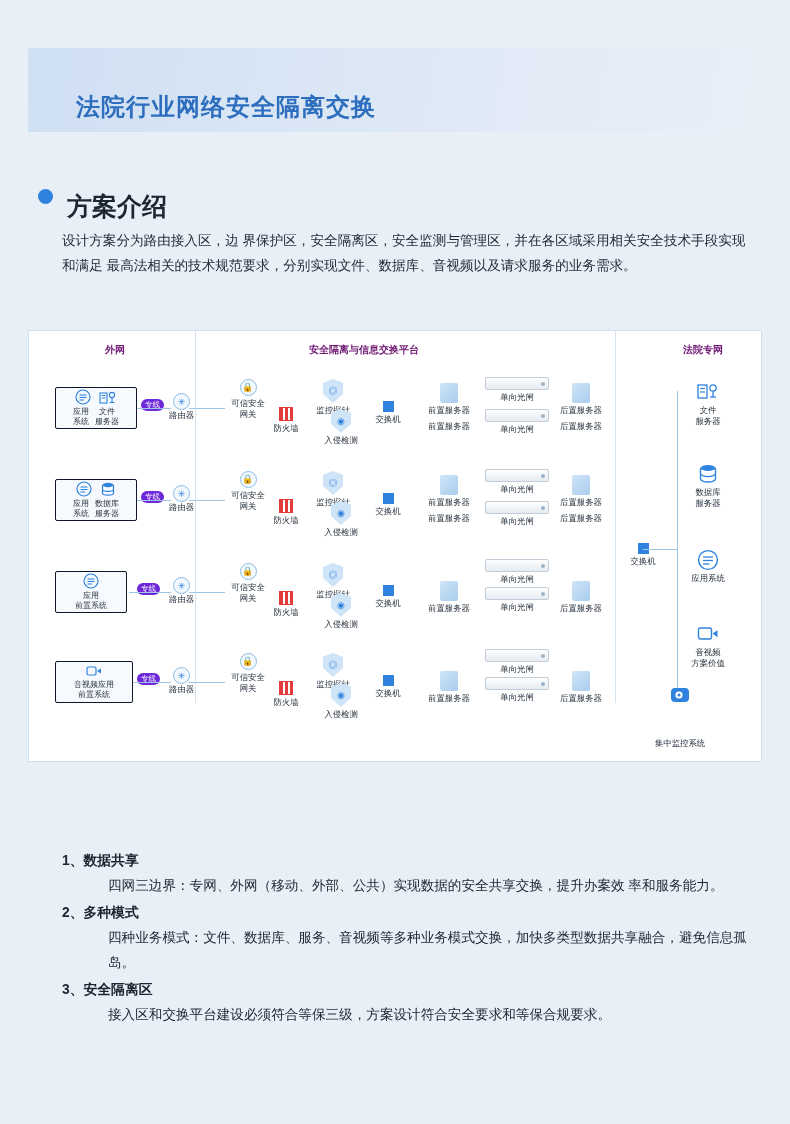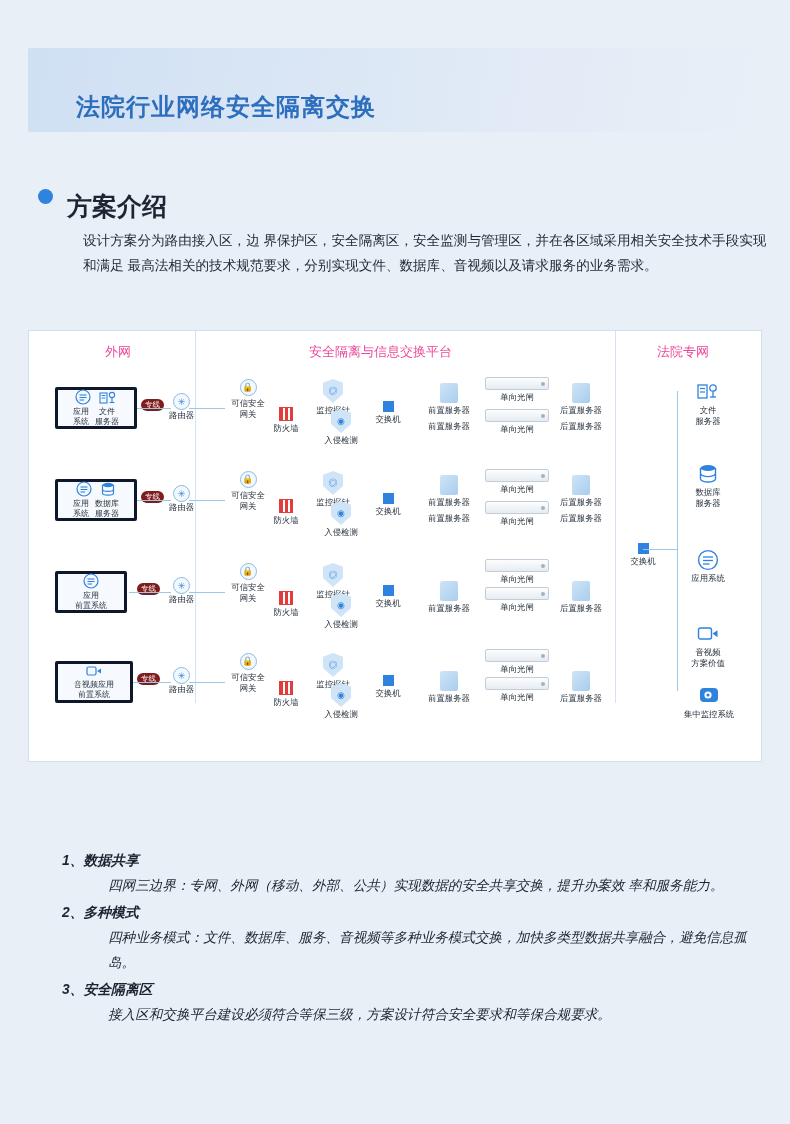--- a/index.html
+++ b/index.html
@@ -33,31 +33,30 @@
   .bullet {
     width: 15px; height: 15px; border-radius: 50%;
     background: #2f82dd; display:inline-block;
   }
   .sec-title { font-size: 25px; font-weight: bold; color: #1c2532; margin-top: 20px; }
   
   .intro {
     position: absolute; left: 62px; top: 228px; width: 690px;
     font-size: 13.6px; line-height: 25px; color: #1f2733;
     text-align: left;
-    margin-left: 21px;
   }
   
   .diagram {
     position: absolute; left: 28px; top: 330px;
     width: 734px; height: 432px;
     background: #ffffff;
     border: 1px solid #cfe0ef;
   }
   .dg-col-label {
-    position: absolute; font-size: 13px; font-weight: normal; color: #ec4899;
+    position: absolute; font-size: 10px; font-weight: bold; color: #701a75;
     top: 12px;
   }
   .vline {
     position: absolute; top: 0; width: 1px; height: 372px;
     background: #d3e3f0;
   }
   .zone-bar {
     position: absolute; bottom: 8px; left: 8px; right: 8px; height: 26px;
     display: flex;
   }
@@ -74,31 +73,31 @@
     font-size: 8.4px; color: #1f2a36; line-height: 11px; text-align: center;
   }
   .node .cap { margin-top: 2px; white-space: pre-line; }
   .ic {
     display:flex; align-items:center; justify-content:center;
     color: #2f82dd;
   }
   .sys-box {
     position: absolute;
     width: 72px; height: 42px;
-    border: 3px solid #0f172a; background: #f6fafe;
+    border: 1px solid #0f172a; background: #f6fafe;
     border-radius: 2px;
     display: flex; flex-direction: column; align-items:center; justify-content:center;
     font-size: 8px; color:#1f2a36; line-height: 10px; text-align:center;
   }
   .sys-box.wide { width: 82px; }
   .sys-row { display:flex; gap:8px; align-items:flex-end; }
   .sys-cap { display:flex; gap:6px; margin-top:2px; }
   .pill {
     position:absolute;
-    background:#7f1d1d; color:#fff; font-size:7.5px;
+    background:#6d28d9; color:#fff; font-size:7.5px;
     padding:1px 4px; border-radius:7px; white-space:nowrap;
   }
   .router {
     position:absolute; display:flex; flex-direction:column; align-items:center;
     font-size:8.4px; color:#1f2a36;
   }
   .circle-ic {
     width:17px;height:17px;border-radius:50%;
     border:1px solid #8bbbe4; background:#f1f8fe;
     display:flex;align-items:center;justify-content:center;
@@ -134,21 +133,21 @@
     position:absolute; display:flex; flex-direction:column; align-items:center;
     font-size:8.4px; color:#1f2a36; line-height:11px; text-align:center;
   }
   .rnode .glyph{
     width:26px;height:26px;display:flex;align-items:center;justify-content:center;
     color:#2f82dd;
   }
   
   .values {
     position: absolute; left: 62px; top: 848px; width: 690px;
-    font-size: 13.6px; line-height: 25px; font-style: italic;
+    font-size: 13.6px; line-height: 25px;
   }
   .v-item { margin-bottom: 2px; }
   .v-title { font-weight: bold; font-size: 13.8px; margin-left: 0; }
   .v-body { margin-left: 46px; }
   .v-num { display:inline-block; }
 </style>
 </head>
 <body>
 
 <div class="page">
@@ -164,21 +163,21 @@
 
   <div class="intro">设计方案分为路由接入区，边 界保护区，安全隔离区，安全监测与管理区，并在各区域采用相关安全技术手段实现和满足 最高法相关的技术规范要求，分别实现文件、数据库、音视频以及请求服务的业务需求。</div>
 
   <div class="diagram">
 
     <div class="vline" style="left:166px;"></div>
     <div class="vline" style="left:586px;"></div>
 
     <div class="dg-col-label" style="left:76px;">外网</div>
     <div class="dg-col-label" style="left:280px;">安全隔离与信息交换平台</div>
-    <div class="dg-col-label" style="left:628px;">法院专网</div>
+    <div class="dg-col-label" style="left:654px;">法院专网</div>
 
     <div class="sys-box wide" style="left:26px; top:56px;">
       <div class="sys-row">
         <div class="ic">
           <svg width="16" height="16" viewBox="0 0 16 16">
               <circle cx="8" cy="8" r="7" fill="none" stroke="#2f82dd" stroke-width="1.2"></circle>
               <line x1="4.5" y1="6" x2="11.5" y2="6" stroke="#2f82dd" stroke-width="1.1"></line>
               <line x1="4.5" y1="8.5" x2="11.5" y2="8.5" stroke="#2f82dd" stroke-width="1.1"></line>
               <line x1="4.5" y1="11" x2="9" y2="11" stroke="#2f82dd" stroke-width="1.1"></line>
             </svg>
@@ -497,21 +496,21 @@
     <div class="rnode" style="left:650px; top:290px; width:58px;">
       <div class="glyph">
         <svg width="22" height="18" viewBox="0 0 22 18">
             <rect x="1.5" y="3" width="13" height="11" rx="2" fill="none" stroke="#2f82dd" stroke-width="1.4"></rect>
             <path d="M15.5 8.5l5-3.2v7z" fill="#2f82dd"></path>
           </svg>
       </div>
       <div style="white-space:pre-line">音视频
 方案价值</div>
     </div>
-    <div class="rnode" style="left:636px; top:352px; width:88px;">
+    <div class="rnode" style="left:607px; top:352px; width:88px;gap:29px;">
       <div class="glyph">
         <svg width="22" height="20" viewBox="0 0 22 20">
             <rect x="2" y="2" width="18" height="14" rx="4" fill="#2f82dd"></rect>
             <circle cx="10" cy="9" r="3.6" fill="#ffffff"></circle>
             <circle cx="10" cy="9" r="1.6" fill="#2f82dd"></circle>
           </svg>
       </div>
       <div>集中监控系统</div>
     </div>
 

